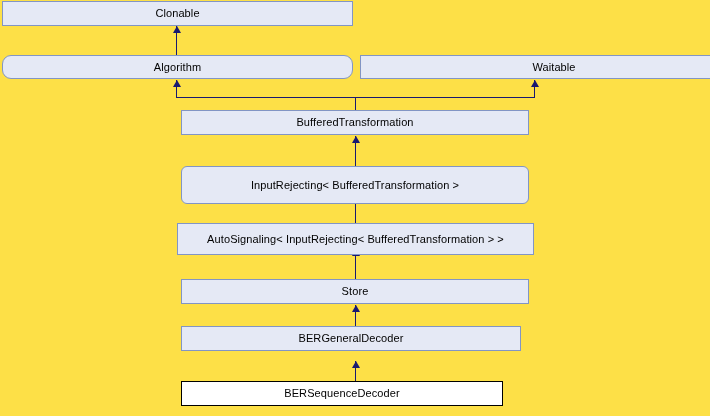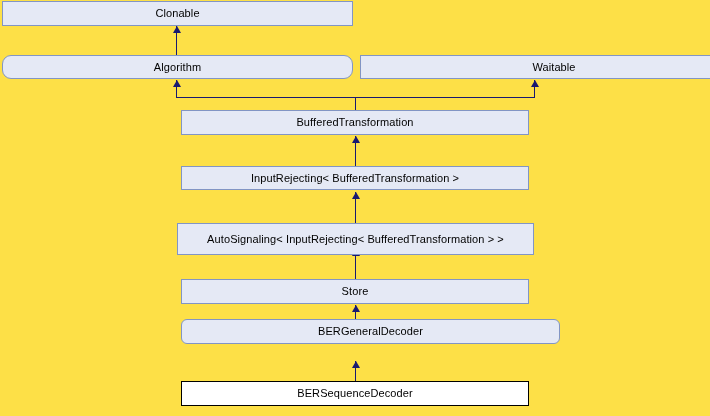--- a/index.html
+++ b/index.html
@@ -102,33 +102,33 @@
   </div>
 
   <div class="node" style="left:360px; top:55px; width:388px; height:24px;">
     <span class="node-label">Waitable</span>
   </div>
 
   <div class="node" style="left:181px; top:110px; width:348px; height:25px;justify-content:center;">
     <span class="node-label">BufferedTransformation</span>
   </div>
 
-  <div class="node" style="left:181px; top:166px; width:348px; height:24px;">
+  <div class="node" style="left:181px; top:166px; width:348px; height:38px;border-radius:6px;">
     <span class="node-label">InputRejecting&lt; BufferedTransformation &gt;</span>
   </div>
 
   <div class="node" style="left:177px; top:223px; width:357px; height:32px;">
     <span class="node-label">AutoSignaling&lt; InputRejecting&lt; BufferedTransformation &gt; &gt;</span>
   </div>
 
   <div class="node" style="left:181px; top:279px; width:348px; height:25px;text-align:center;">
     <span class="node-label">Store</span>
   </div>
 
-  <div class="node" style="left:181px; top:319px; width:379px; height:25px;border-radius:6px;">
+  <div class="node" style="left:181px; top:326px; width:340px; height:25px;">
     <span class="node-label">BERGeneralDecoder</span>
   </div>
 
-  <div class="node current" style="left:181px; top:381px; width:348px; height:25px;">
+  <div class="node current" style="left:181px; top:381px; width:322px; height:25px;">
     <span class="node-label">BERSequenceDecoder</span>
   </div>
 
 </div>
 
 </body></html>

